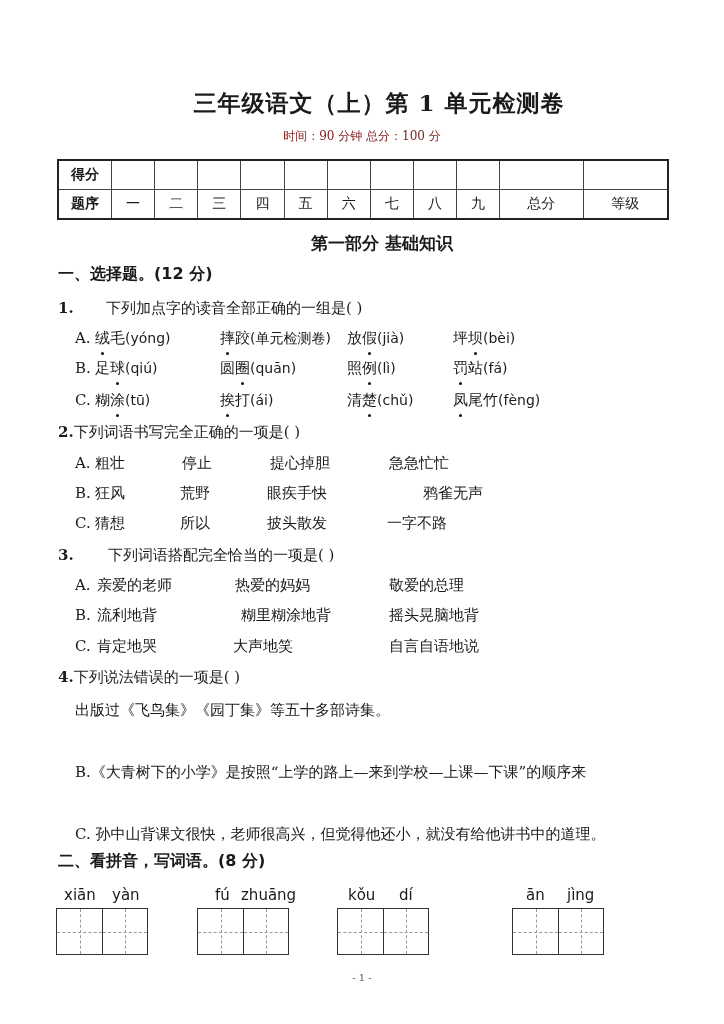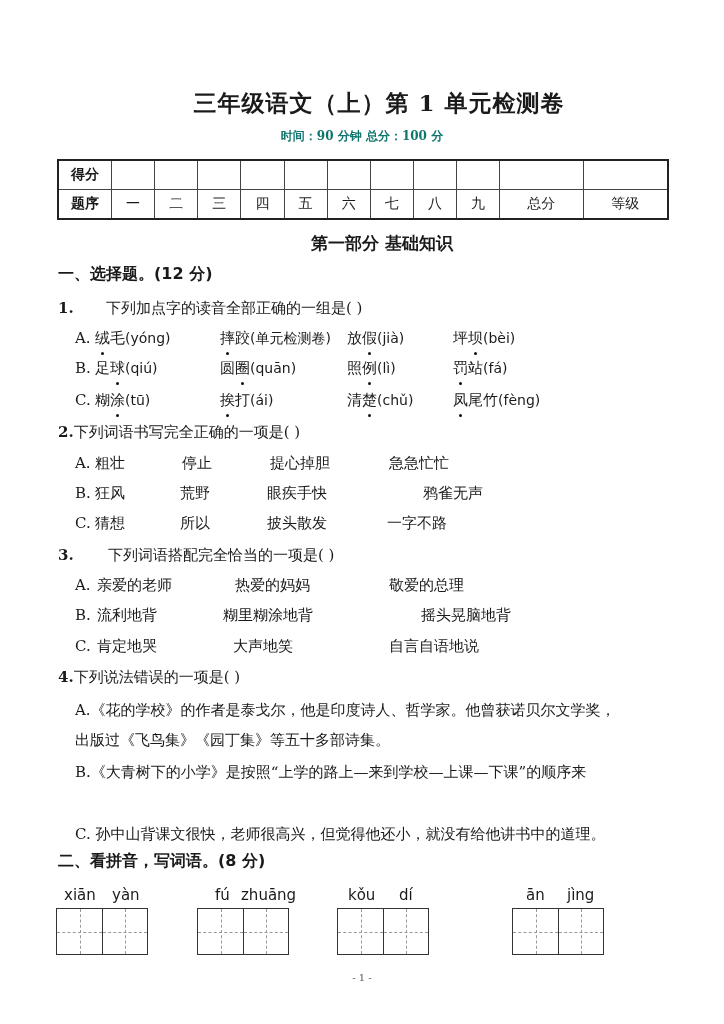--- a/index.html
+++ b/index.html
@@ -2,21 +2,21 @@
 <html><head>
 <meta charset="utf-8">
 <style>
   html, body { margin: 0; padding: 0; }
   body {
     width: 724px; height: 1024px; background: #ffffff; position: relative;
     font-family: "DejaVu Serif", "Liberation Serif", serif; color: #1a1a1a; overflow: hidden;
   }
   .abs { position: absolute; }
   .title { left: 17px; width: 724px; top: 88px; text-align: center; font-size: 23px; font-weight: bold; letter-spacing: 1px; }
-  .subtitle { left: 0; width: 724px; top: 128px; text-align: center; font-size: 12px; color: #0f766e; font-weight: bold; }
+  .subtitle { left: 0; width: 724px; top: 128px; text-align: center; font-size: 12px; color: #7f1d1d; }
   table.score { position: absolute; left: 57px; top: 159px; width: 612px; border-collapse: collapse; border: 2px solid #222; }
   table.score td { border: 1px solid #444; height: 28px; text-align: center; font-size: 14px; padding: 0; }
   table.score td.hd { font-weight: bold; font-family: "DejaVu Sans", sans-serif; width: 52px; }
   .part { left: 0; width: 724px; top: 232px; text-align: center; font-size: 17px; font-weight: bold; font-family: "DejaVu Sans", sans-serif; padding-left: 40px; box-sizing: border-box; }
   .sec { left: 58px; font-size: 16px; font-weight: bold; font-family: "DejaVu Sans", sans-serif; }
   .q { left: 58px; font-size: 15px; }
   .qnum { font-weight: bold; display: inline-block; }
   .opt { font-size: 15px; white-space: nowrap; }
   .dot { position: relative; display: inline-block; }
   .dot::after { content: ""; position: absolute; left: 50%; bottom: -7px; width: 3px; height: 3px; margin-left: -1.5px; background: #111; border-radius: 50%; }
@@ -128,33 +128,32 @@
 <div class="abs q" style="top:546px;">
   <span class="qnum" style="width:50px;">3.</span><span>下列词语搭配完全恰当的一项是(          )</span>
 </div>
 <div class="abs opt" style="left:75px; top:576px;">A.</div>
 <div class="abs opt" style="left:97px; top:576px;">亲爱的老师</div>
 <div class="abs opt" style="left:235px; top:576px;">热爱的妈妈</div>
 <div class="abs opt" style="left:389px; top:576px;">敬爱的总理</div>
 
 <div class="abs opt" style="left:75px; top:606px;">B.</div>
 <div class="abs opt" style="left:97px; top:606px;">流利地背</div>
-<div class="abs opt" style="left:223px; top:606px;">糊里糊涂地背</div>
-<div class="abs opt" style="left:389px; top:606px;margin-left:32px;">摇头晃脑地背</div>
+<div class="abs opt" style="left:241px; top:606px;">糊里糊涂地背</div>
+<div class="abs opt" style="left:389px; top:606px;">摇头晃脑地背</div>
 
 <div class="abs opt" style="left:75px; top:637px;">C.</div>
 <div class="abs opt" style="left:97px; top:637px;">肯定地哭</div>
 <div class="abs opt" style="left:233px; top:637px;">大声地笑</div>
 <div class="abs opt" style="left:389px; top:637px;">自言自语地说</div>
 
 <div class="abs q" style="top:668px;">
   <span class="qnum">4.</span><span>下列说法错误的一项是(          )</span>
 </div>
 <div class="abs para" style="top:695px;">
-  <div>A.《花的学校》的作者是泰戈尔，他是印度诗人、哲学家。他曾获诺贝尔文学奖，</div>
   <div>出版过《飞鸟集》《园丁集》等五十多部诗集。</div>
 </div>
 <div class="abs para" style="top:757px;">
   <div>B.《大青树下的小学》是按照“上学的路上—来到学校—上课—下课”的顺序来</div>
 </div>
 <div class="abs para" style="top:819px;">
   <div>C. 孙中山背课文很快，老师很高兴，但觉得他还小，就没有给他讲书中的道理。</div>
 </div>
 
 <div class="abs sec" style="top:851px;">二、看拼音，写词语。(8 分)</div>

